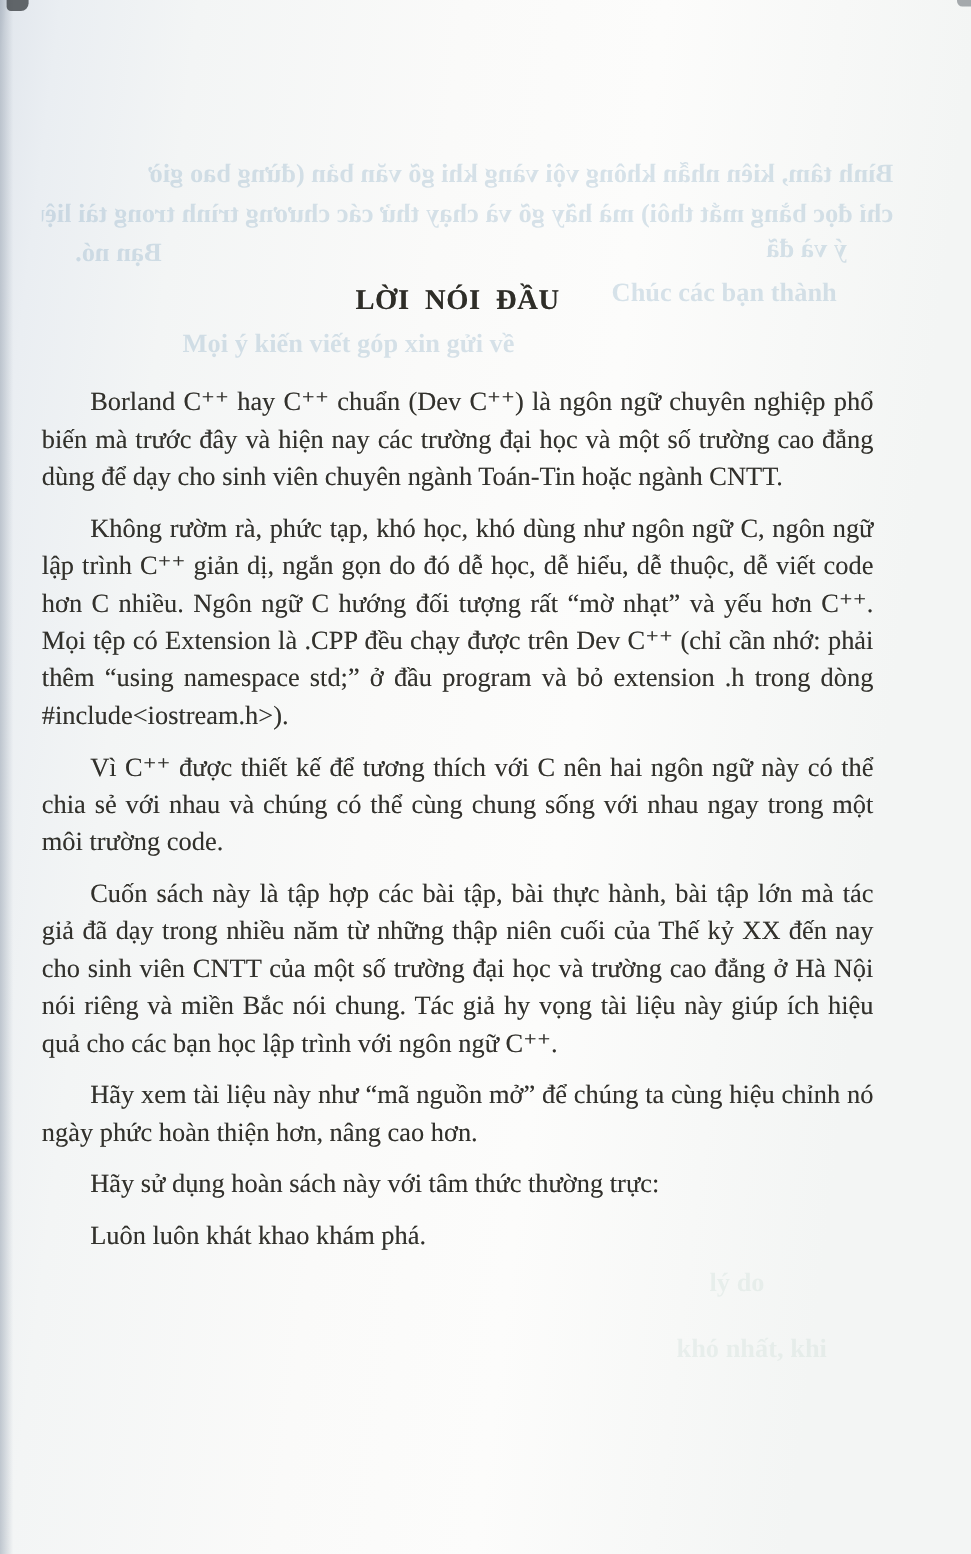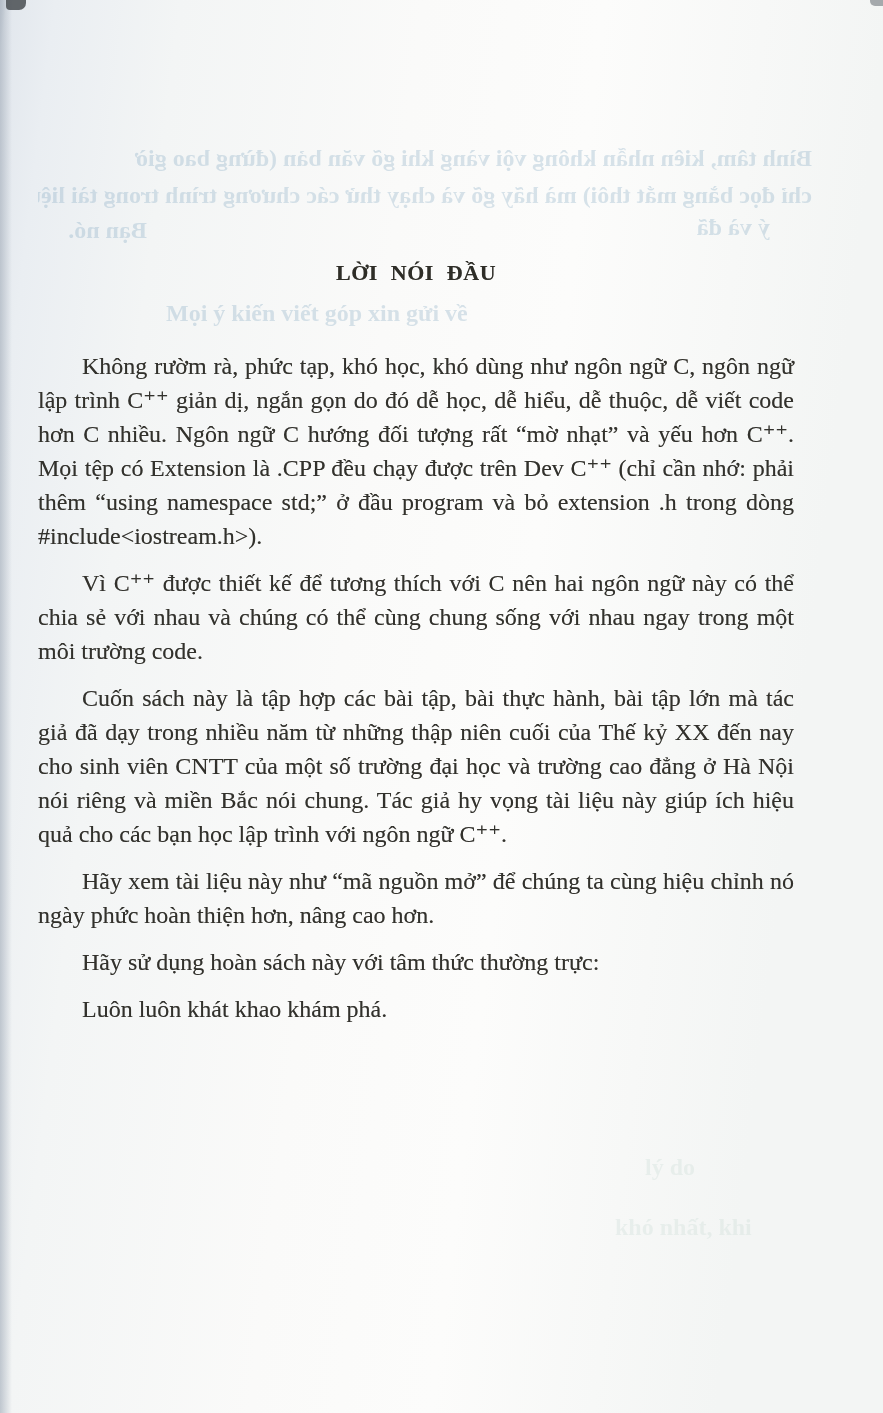--- a/index.html
+++ b/index.html
@@ -37,48 +37,50 @@
   .ghost.mirror { transform: scaleX(-1); }
   .ghost.faintest { opacity: 0.11; color: #7aa89a; }
   .content {
     position: absolute; left: 38px; top: 253px; width: 756px;
     color: #32312c;
     font-size: 24px; line-height: 34px;
     text-align: justify;
     text-shadow: 0 0 0.5px rgba(55,55,50,0.45);
   }
   .title {
-    font-size: 22px; line-height: 40px; font-weight: bold;
+    font-size: 26px; line-height: 40px; font-weight: bold;
     letter-spacing: 0.5px; word-spacing: 7px;
     text-align: center; color: #2e2d27;
     margin: 0 0 56px 0;
   }
   .para { margin: 0 0 13px 0; text-indent: 44px; }
 </style>
 </head>
 <body>
 
 <div class="page">
 
   <div class="edge-strip"></div>
   <div class="speck-tl"></div>
   <div class="speck-tr"></div>
 
   <div class="ghost-layer">
     <div class="ghost mirror" style="top:141px; left:50px; width:762px;">Bình tâm, kiên nhẫn không vội vàng khi gõ văn bản (đừng bao giờ</div>
     <div class="ghost mirror" style="top:178px; left:38px; width:774px;">chỉ đọc bằng mắt thôi) mà hãy gõ và chạy thử các chương trình trong tài liệu và</div>
     <div class="ghost mirror" style="top:213px; left:52px; width:95px;">Bạn nó.</div>
     <div class="ghost mirror" style="top:210px; left:620px; width:150px;">ý và đã</div>
+    <div class="ghost" style="top:250px; left:556px; width:220px;">Chúc các bạn thành</div>
     <div class="ghost" style="top:296px; left:166px; width:370px;">Mọi ý kiến viết góp xin gửi về</div>
     <div class="ghost faintest" style="top:1150px; left:645px; width:150px;">lý do</div>
     <div class="ghost faintest" style="top:1210px; left:615px; width:190px;">khó nhất, khi</div>
   </div>
 
   <main class="content">
     <h1 class="title">LỜI NÓI ĐẦU</h1>
+    <p class="para">Borland C⁺⁺ hay C⁺⁺ chuẩn (Dev C⁺⁺) là ngôn ngữ chuyên nghiệp phổ biến mà trước đây và hiện nay các trường đại học và một số trường cao đẳng dùng để dạy cho sinh viên chuyên ngành Toán-Tin hoặc ngành CNTT.</p>
     <p class="para">Không rườm rà, phức tạp, khó học, khó dùng như ngôn ngữ C, ngôn ngữ lập trình C⁺⁺ giản dị, ngắn gọn do đó dễ học, dễ hiểu, dễ thuộc, dễ viết code hơn C nhiều. Ngôn ngữ C hướng đối tượng rất “mờ nhạt” và yếu hơn C⁺⁺. Mọi tệp có Extension là .CPP đều chạy được trên Dev C⁺⁺ (chỉ cần nhớ: phải thêm “using namespace std;” ở đầu program và bỏ extension .h trong dòng #include&lt;iostream.h&gt;).</p>
     <p class="para">Vì C⁺⁺ được thiết kế để tương thích với C nên hai ngôn ngữ này có thể chia sẻ với nhau và chúng có thể cùng chung sống với nhau ngay trong một môi trường code.</p>
     <p class="para">Cuốn sách này là tập hợp các bài tập, bài thực hành, bài tập lớn mà tác giả đã dạy trong nhiều năm từ những thập niên cuối của Thế kỷ XX đến nay cho sinh viên CNTT của một số trường đại học và trường cao đẳng ở Hà Nội nói riêng và miền Bắc nói chung. Tác giả hy vọng tài liệu này giúp ích hiệu quả cho các bạn học lập trình với ngôn ngữ C⁺⁺.</p>
     <p class="para">Hãy xem tài liệu này như “mã nguồn mở” để chúng ta cùng hiệu chỉnh nó ngày phức hoàn thiện hơn, nâng cao hơn.</p>
     <p class="para">Hãy sử dụng hoàn sách này với tâm thức thường trực:</p>
     <p class="para">Luôn luôn khát khao khám phá.</p>
   </main>
 
 </div>
 

